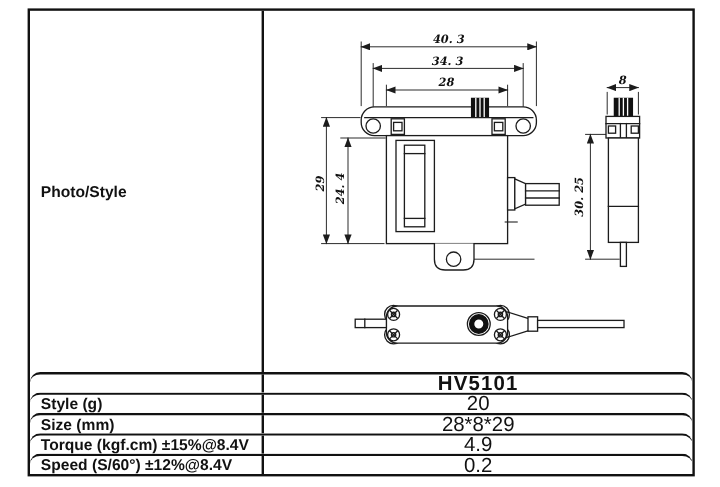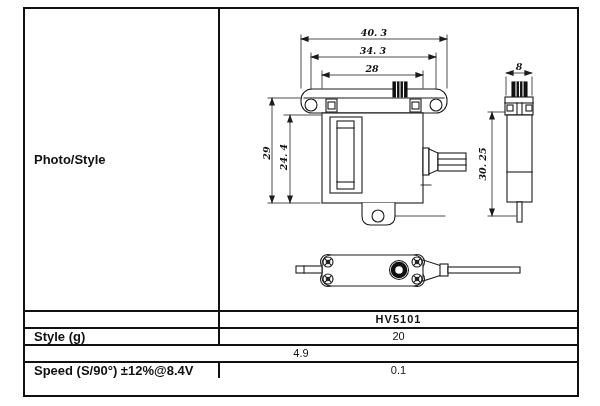--- a/index.html
+++ b/index.html
@@ -5,32 +5,32 @@
   html,body{margin:0;padding:0;}
   body{
     width:600px;height:406px;position:relative;background:#ffffff;
     font-family:"Liberation Sans",sans-serif;color:#111;
     overflow:hidden;
   }
   .tbl{
     position:absolute;left:23px;top:7px;width:552px;height:386px;
     border:2px solid #111;box-sizing:content-box;background:#fff;
   }
-  .row{display:flex;border-top:2px solid #111;}
+  .row{display:flex;border-top:2px solid #111;border-radius:26px;}
   .row:first-child{border-top:none;}
   .photo-row{height:301px;}
   .data-row{height:15px;}
   .label-cell{
     width:195px;border-right:2px solid #111;box-sizing:border-box;
     padding-left:9px;font-weight:bold;font-size:13px;
   }
   .photo-cell{display:flex;align-items:center;}
   .data-row .label-cell{line-height:15px;white-space:nowrap;}
   .value-cell{
-    flex:1;text-align:center;font-size:11px;line-height:15px;
+    flex:1;text-align:center;font-size:17px;line-height:15px;
   }
   .model-value{font-weight:bold;letter-spacing:1px;}
   .drawing-cell{position:relative;}
   #drawing-svg{position:absolute;left:0;top:0;pointer-events:none;}
   .dimtext{
     font-family:"DejaVu Serif",serif;font-style:italic;font-weight:bold;
     font-size:9.5px;fill:#111;
   }
 </style>
 </head>
@@ -48,28 +48,33 @@
   <div class="row data-row">
     <div class="cell label-cell"></div>
     <div class="cell value-cell model-value">HV5101</div>
   </div>
 
   <div class="row data-row">
     <div class="cell label-cell">Style (g)</div>
     <div class="cell value-cell">20</div>
   </div>
 
-
-  <div class="row data-row">
+  <div class="row data-row">
+    <div class="cell label-cell">Size (mm)</div>
+    <div class="cell value-cell">28*8*29</div>
+  </div>
+
+  <div class="row data-row">
+    <div class="cell label-cell">Torque (kgf.cm) ±15%@8.4V</div>
     <div class="cell value-cell">4.9</div>
   </div>
 
   <div class="row data-row">
-    <div class="cell label-cell">Speed (S/90°) ±12%@8.4V</div>
-    <div class="cell value-cell">0.1</div>
+    <div class="cell label-cell">Speed (S/60°) ±12%@8.4V</div>
+    <div class="cell value-cell">0.2</div>
   </div>
 
 </div>
 
 <svg id="drawing-svg" width="600" height="406" viewBox="0 0 600 406" stroke="#1c1c1c" stroke-width="1.1" fill="none" stroke-linecap="square">
   <defs>
     <marker id="arr" markerWidth="8" markerHeight="6" refX="7.6" refY="3" orient="auto-start-reverse" markerUnits="userSpaceOnUse">
       <path d="M0,0 L8,3 L0,6 z" fill="#1c1c1c" stroke="none"></path>
     </marker>
   </defs>

